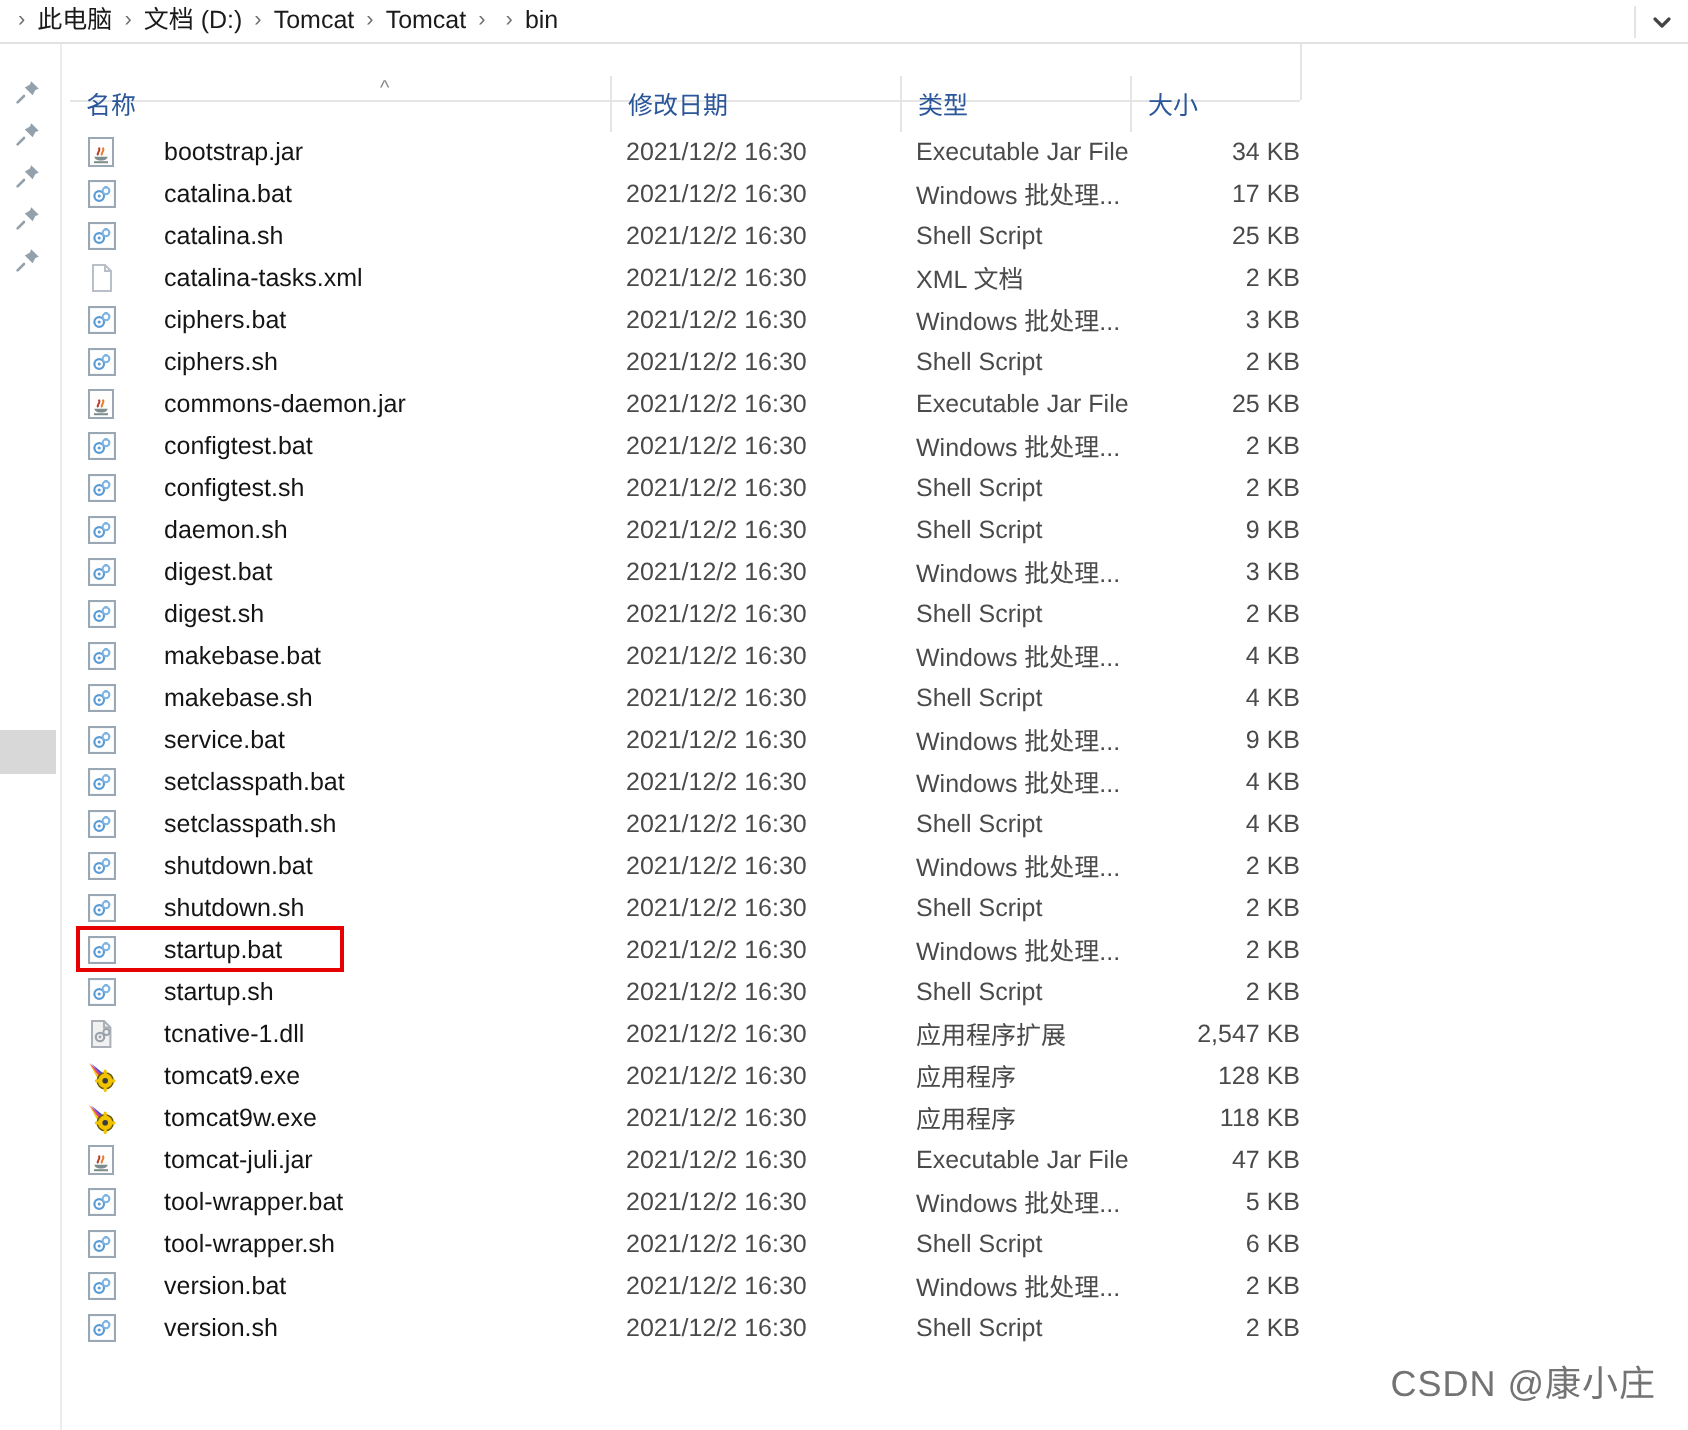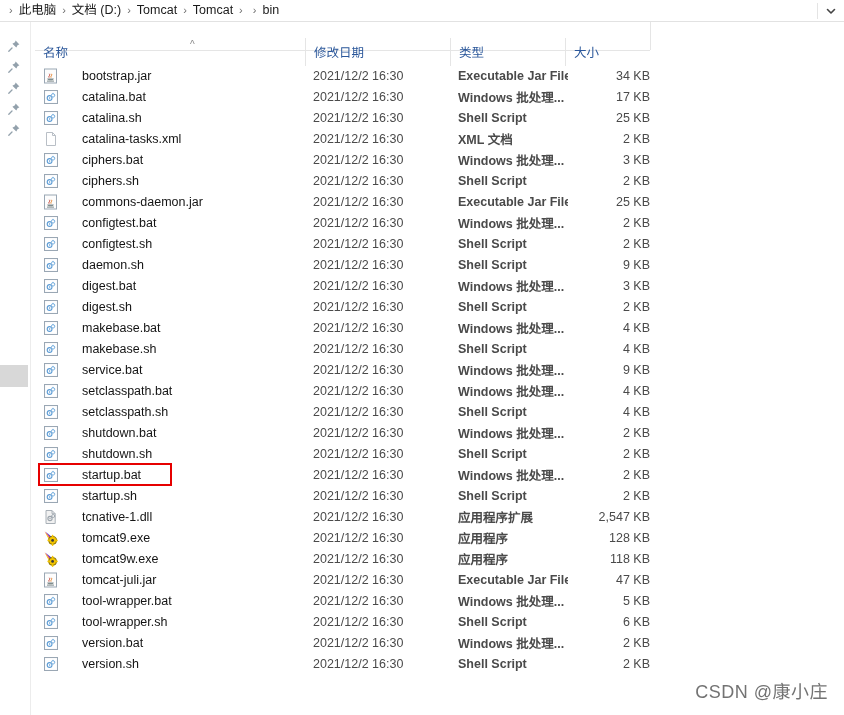--- a/index.html
+++ b/index.html
@@ -168,21 +168,20 @@
     white-space: nowrap;
   }
   .cell-type {
     position: absolute;
     left: 423px;
     width: 110px;
     font-size: 12.5px;
     color: #4a4a4a;
     white-space: nowrap;
     overflow: hidden;
-    font-weight: bold;
   }
   .cell-size {
     position: absolute;
     left: 533px;
     width: 82px;
     font-size: 12.5px;
     color: #4a4a4a;
     text-align: right;
     white-space: nowrap;
   }

